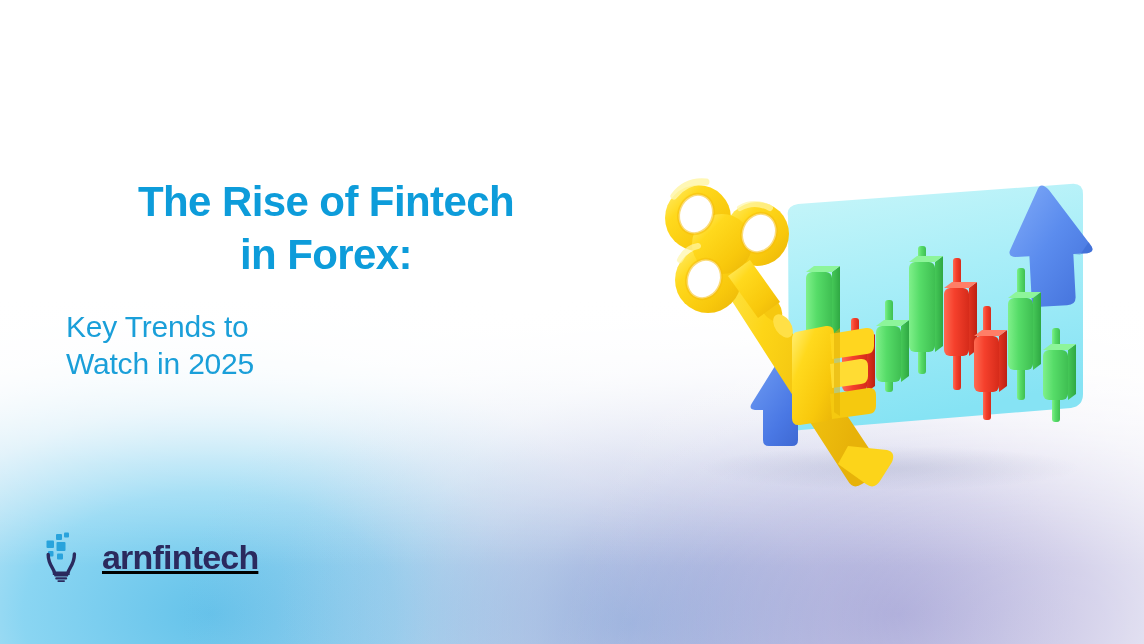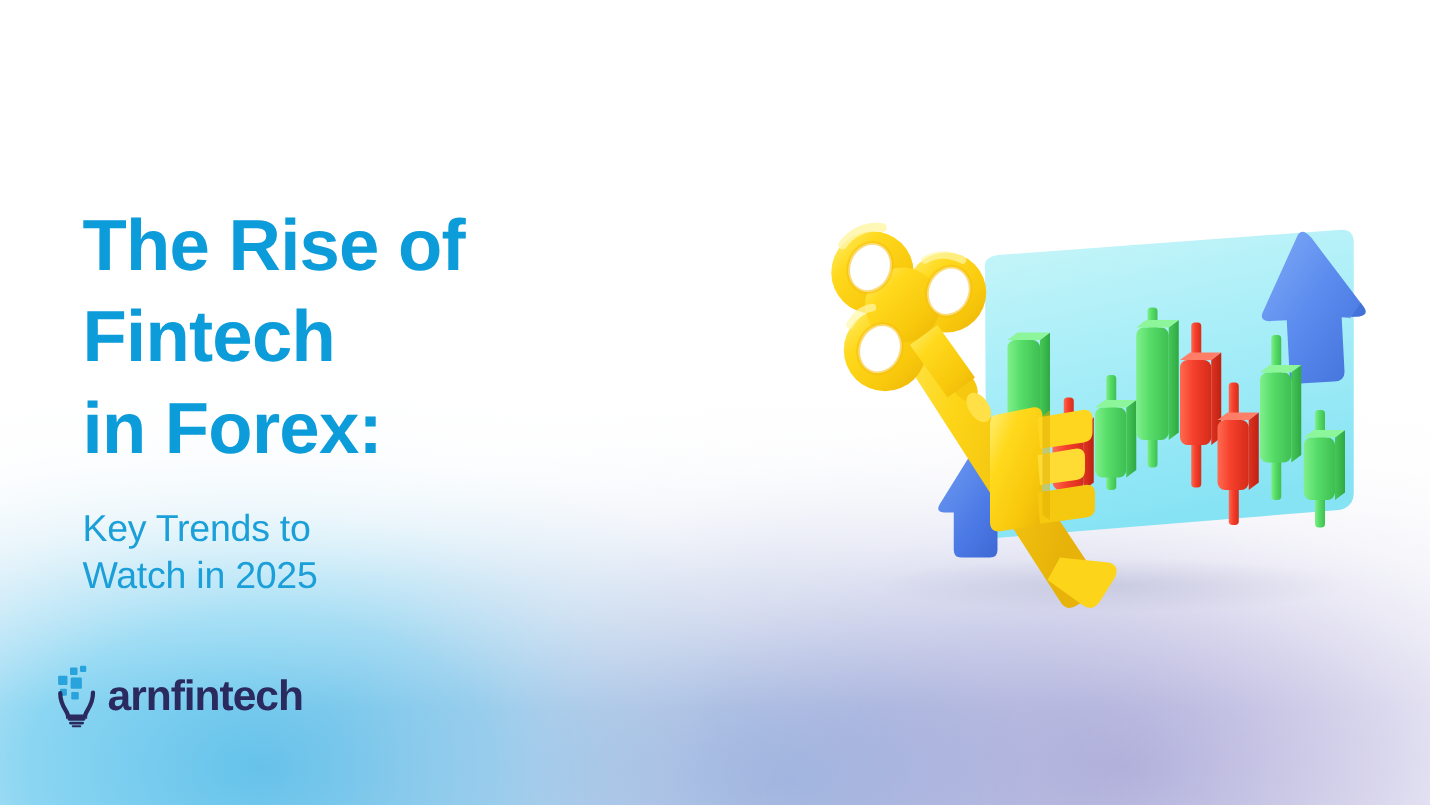--- a/index.html
+++ b/index.html
@@ -82,46 +82,48 @@
   }
 
   
   .text-block {
     position: absolute;
     left: 66px;
     top: 160px;
     width: 520px;
   }
   .headline {
-    margin: 0;
-    font-size: 58px;
+    margin: 16px;
+    font-size: 42px;
     line-height: 1.26;
     font-weight: 700;
     letter-spacing: -0.6px;
     color: #0d9cda;
     white-space: pre-line;
+    text-align: center;
   }
   .subhead {
     margin: 26px 0 0 0;
     font-size: 30px;
     line-height: 1.24;
     font-weight: 400;
     letter-spacing: -0.2px;
     color: #1a9fd9;
     white-space: pre-line;
   }
 
   
   .logo {
     position: absolute;
     left: 44px;
     bottom: 62px;
     display: flex;
     align-items: center;
-    gap: 4px;
+    gap: 20px;
+    text-decoration: underline;
   }
   .logo-mark { width: 42px; height: 50px; display: block; }
   .logo-word {
     font-size: 34px;
     font-weight: 700;
     letter-spacing: -0.8px;
     color: #2b2a5e;
     line-height: 1;
     position: relative;
     left: -4px;

